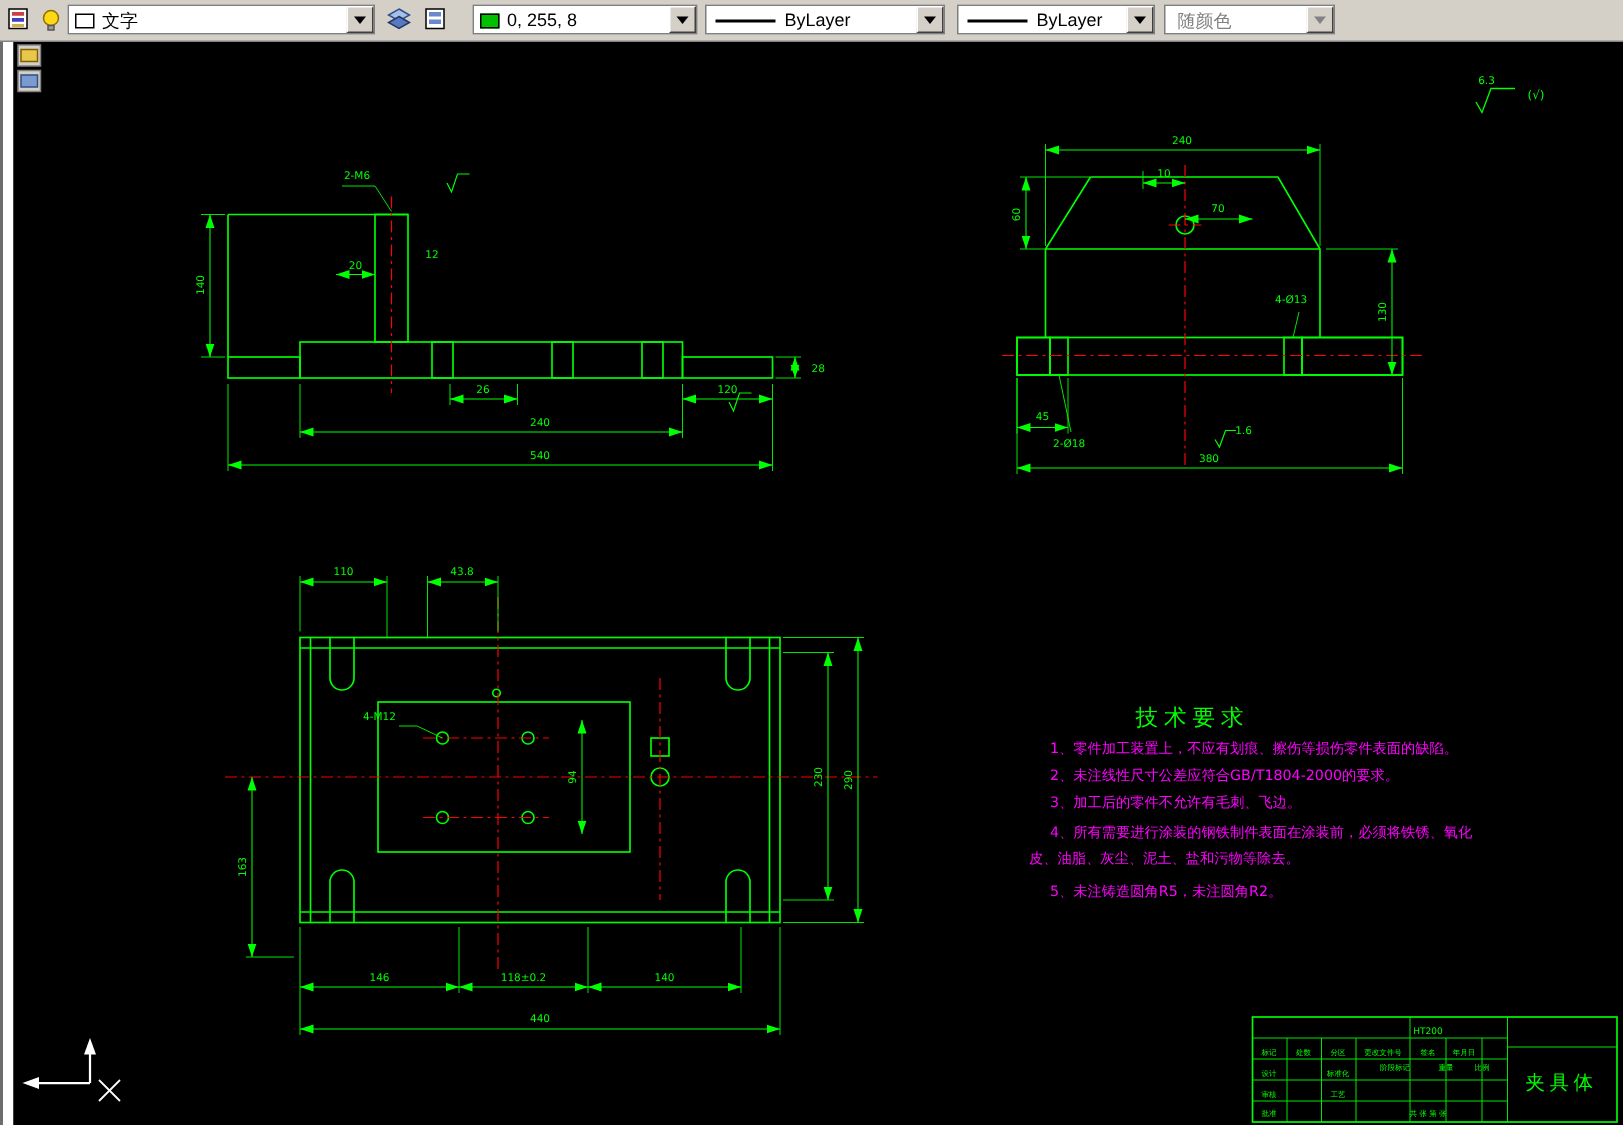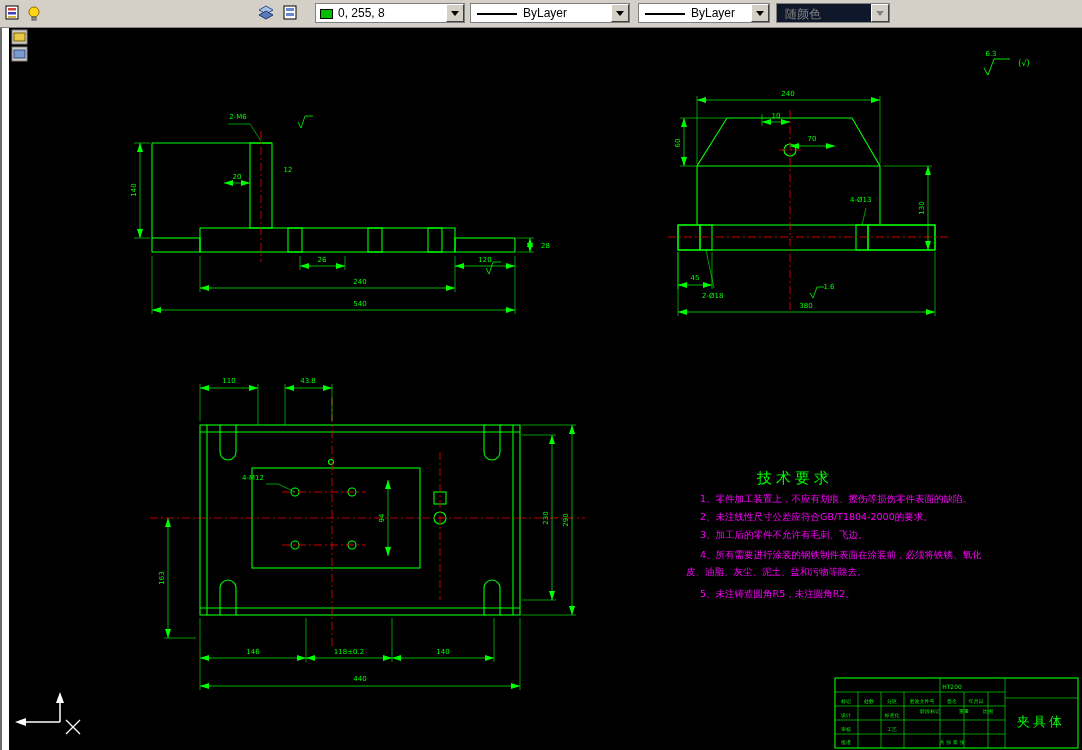--- a/index.html
+++ b/index.html
@@ -13,21 +13,21 @@
   .combo{position:absolute;top:3px;height:20px;background:#fff;border:1px solid #7f7f7f;
          box-sizing:border-box;}
   .combo .ctext{position:absolute;left:22px;top:2px;font-size:12px;color:#000;white-space:nowrap;}
   .combo .chip{position:absolute;left:4px;top:5px;width:11px;height:8px;border:1px solid #000;background:#fff;}
   .combo .linesample{position:absolute;left:6px;top:9px;width:40px;height:0;border-top:2px solid #000;}
   .carrow{position:absolute;right:0;top:0;bottom:0;width:16px;background:#d4d0c8;
           border:1px solid;border-color:#fff #404040 #404040 #fff;display:flex;
           align-items:center;justify-content:center;cursor:pointer;}
   .carrow i{width:0;height:0;border-left:4px solid transparent;border-right:4px solid transparent;
             border-top:5px solid #000;}
-  .combo.disabled{background:#0f172a;padding-left:11px;}
+  .combo.disabled{background:#ffffff;padding-left:11px;}
   .combo.disabled .ctext{color:#828282;left:8px;}
   .combo.disabled .carrow i{border-top-color:#828282;}
   
   svg#cad{position:absolute;top:0;left:0;}
   svg text{font-family:"DejaVu Sans",sans-serif;}
   .obj{stroke:#00ff00;stroke-width:1.1;fill:none;}
   .thin{stroke:#00ff00;stroke-width:0.8;fill:none;}
   .ext{stroke:#00ff00;stroke-width:0.6;fill:none;}
   .dim{stroke:#00ff00;stroke-width:0.7;marker-start:url(#ar);marker-end:url(#ar);}
   .cl{stroke:#ff0000;stroke-width:0.8;stroke-dasharray:8 3 2 3;fill:none;}
@@ -240,20 +240,27 @@
       <rect x="4" y="12" width="8" height="2" fill="#d0b040"></rect>
     </svg>
   </div>
   <div class="tbtn" style="left:23px">
     <svg width="18" height="18">
       <circle cx="9" cy="8" r="5" fill="#ffd714" stroke="#8a7000"></circle>
       <rect x="7" y="13" width="4" height="3" fill="#9a9a9a" stroke="#555"></rect>
     </svg>
   </div>
 
+  <div class="combo" style="left:45px;width:205px">
+    <span class="chip"></span>
+    <span class="ctext">文字</span>
+    <span class="carrow">
+        <i></i>
+      </span>
+  </div>
 
   <div class="tbtn" style="left:255px">
     <svg width="18" height="18">
       <polygon points="9,2 16,6 9,10 2,6" fill="#a8c0e8" stroke="#30508a"></polygon>
       <polygon points="9,7 16,11 9,15 2,11" fill="#5878c0" stroke="#203868"></polygon>
     </svg>
   </div>
   <div class="tbtn" style="left:279px">
     <svg width="18" height="18">
       <rect x="3" y="2" width="12" height="13" fill="#fff" stroke="#000"></rect>

